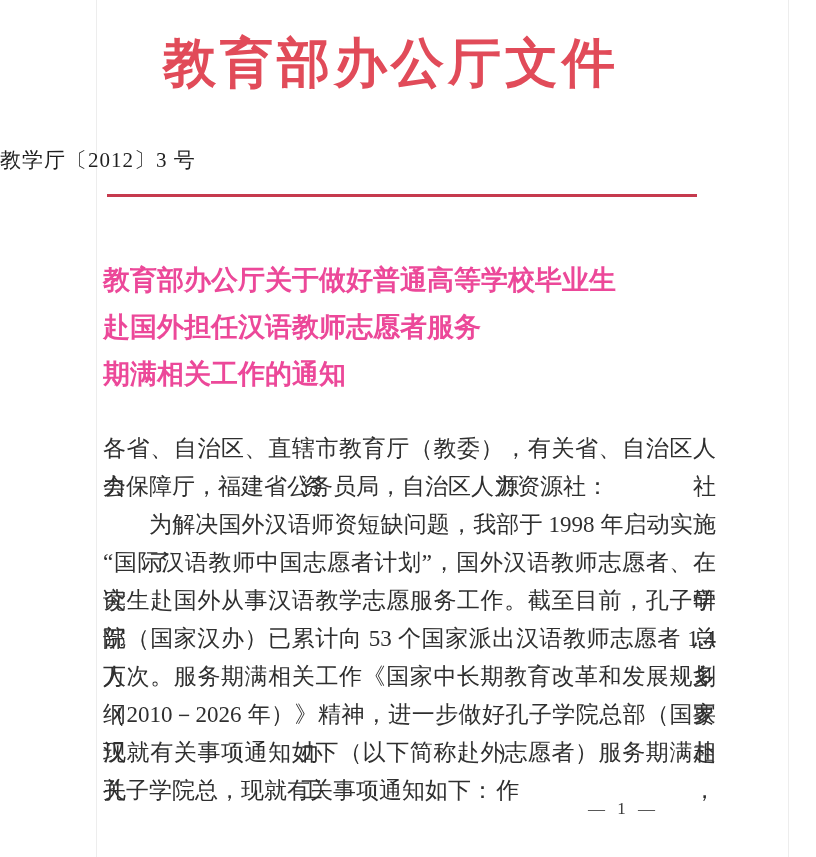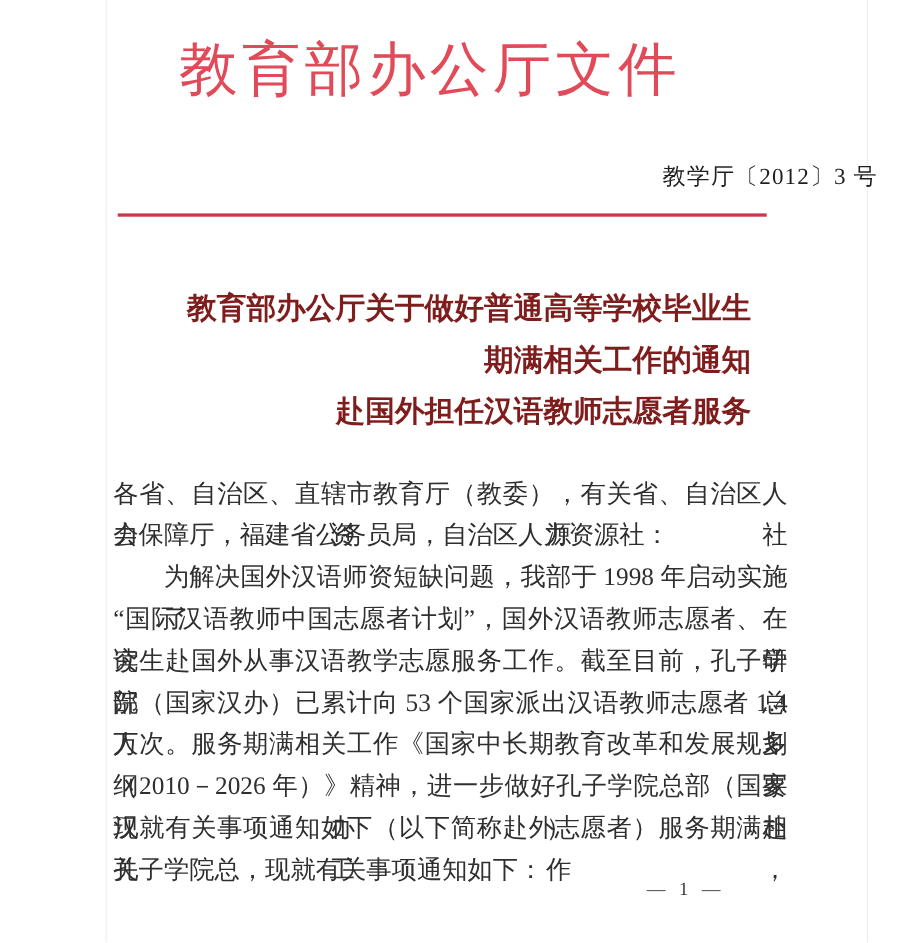--- a/index.html
+++ b/index.html
@@ -27,33 +27,33 @@
   .scan-edge.right { left: 788px; }
 
   
   .letterhead {
     position: absolute;
     top: 28px;
     left: 0;
     width: 782px;
     text-align: center;
     font-size: 53px;
-    font-weight: normal;
+    font-weight: bold;
     letter-spacing: 4px;
     color: #e14b59;
     white-space: nowrap;
   }
 
   
   .doc-number {
     position: absolute;
     top: 146px;
     left: 0;
     width: 798px;
-    text-align: right;
+    text-align: left;
     font-size: 21px;
     letter-spacing: 1px;
     color: #1f1f1f;
     white-space: nowrap;
   }
 
   
   .red-rule {
     position: absolute;
     top: 194px;
@@ -62,22 +62,22 @@
     height: 3px;
     background: #c63a4e;
   }
 
   
   .doc-title {
     position: absolute;
     top: 257px;
     left: 103px;
     width: 580px;
-    text-align: right;
-    color: #7f1d1d;
+    text-align: left;
+    color: #ec4899;
     font-weight: bold;
   }
   .doc-title .t-line {
     font-size: 27px;
     line-height: 47px;
     height: 47px;
     white-space: nowrap;
   }
 
   
@@ -128,22 +128,22 @@
   <div class="scan-edge right"></div>
 
   <div class="letterhead">教育部办公厅文件</div>
 
   <div class="doc-number">教学厅〔2012〕3 号</div>
 
   <div class="red-rule"></div>
 
   <div class="doc-title">
     <div class="t-line">教育部办公厅关于做好普通高等学校毕业生</div>
+    <div class="t-line">赴国外担任汉语教师志愿者服务</div>
     <div class="t-line">期满相关工作的通知</div>
-    <div class="t-line">赴国外担任汉语教师志愿者服务</div>
   </div>
 
   <div class="doc-body">
     <div class="b-line j">各省、自治区、直辖市教育厅（教委），有关省、自治区人力资源社</div>
     <div class="b-line">会保障厅，福建省公务员局，自治区人力资源社：</div>
     <div class="b-line j indent">为解决国外汉语师资短缺问题，我部于 1998 年启动实施了</div>
     <div class="b-line j">“国际汉语教师中国志愿者计划”，国外汉语教师志愿者、在读研</div>
     <div class="b-line j">究生赴国外从事汉语教学志愿服务工作。截至目前，孔子学院总</div>
     <div class="b-line j">部（国家汉办）已累计向 53 个国家派出汉语教师志愿者 1.4 万多</div>
     <div class="b-line j">人次。服务期满相关工作《国家中长期教育改革和发展规划纲要</div>

